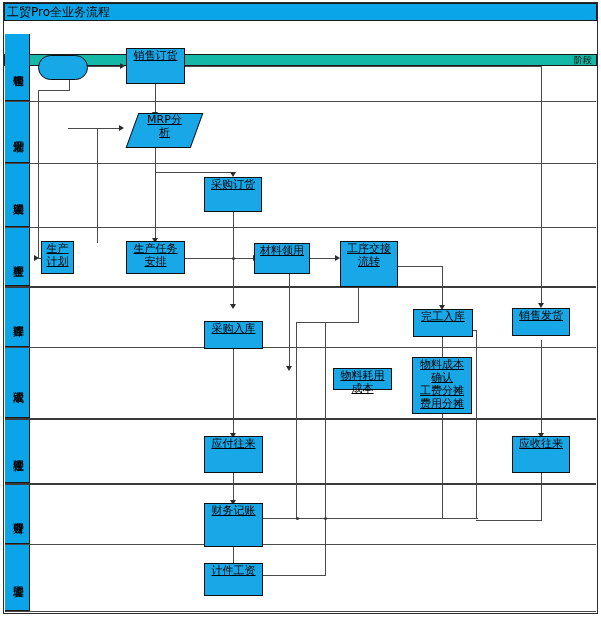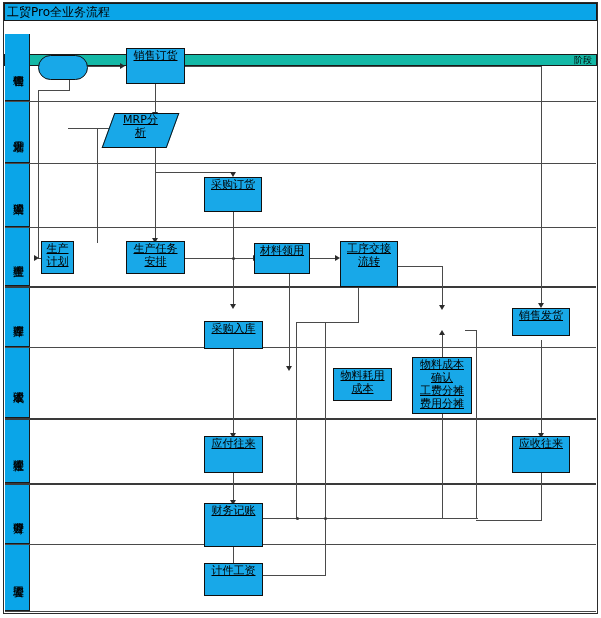--- a/index.html
+++ b/index.html
@@ -246,21 +246,21 @@
   <div class="v" style="left:358px;top:288px;height:0px;"></div>
 
   <div class="node start" style="left:38px;top:55px;width:50px;height:25px;">
     <span></span>
   </div>
 
   <div class="node" style="left:126px;top:48px;width:59px;height:36px;">
     <span>销售订货</span>
   </div>
 
-  <div class="node para" style="left:108px;top:113px;width:65px;height:35px;">
+  <div class="node para" style="left:132px;top:113px;width:65px;height:35px;">
     <div class="para-shape"></div>
     <span>MRP分
 析</span>
   </div>
 
   <div class="node" style="left:204px;top:177px;width:58px;height:35px;">
     <span>采购订货</span>
   </div>
 
   <div class="node" style="left:41px;top:241px;width:33px;height:33px;">
@@ -278,26 +278,29 @@
 
   <div class="node" style="left:340px;top:241px;width:58px;height:46px;">
     <span>工序交接
 流转</span>
   </div>
 
   <div class="node" style="left:204px;top:308px;width:59px;height:28px;margin-top:13px;">
     <span>采购入库</span>
   </div>
 
+  <div class="node" style="left:413px;top:309px;width:60px;height:28px;">
+    <span>完工入库</span>
+  </div>
 
   <div class="node" style="left:512px;top:308px;width:58px;height:28px;">
     <span>销售发货</span>
   </div>
 
-  <div class="node" style="left:333px;top:368px;width:59px;height:33px;">
+  <div class="node" style="left:333px;top:368px;width:59px;height:22px;">
     <span>物料耗用
 成本</span>
   </div>
 
   <div class="node" style="left:412px;top:357px;width:60px;height:57px;">
     <span>物料成本
 确认
 工费分摊
 费用分摊</span>
   </div>

